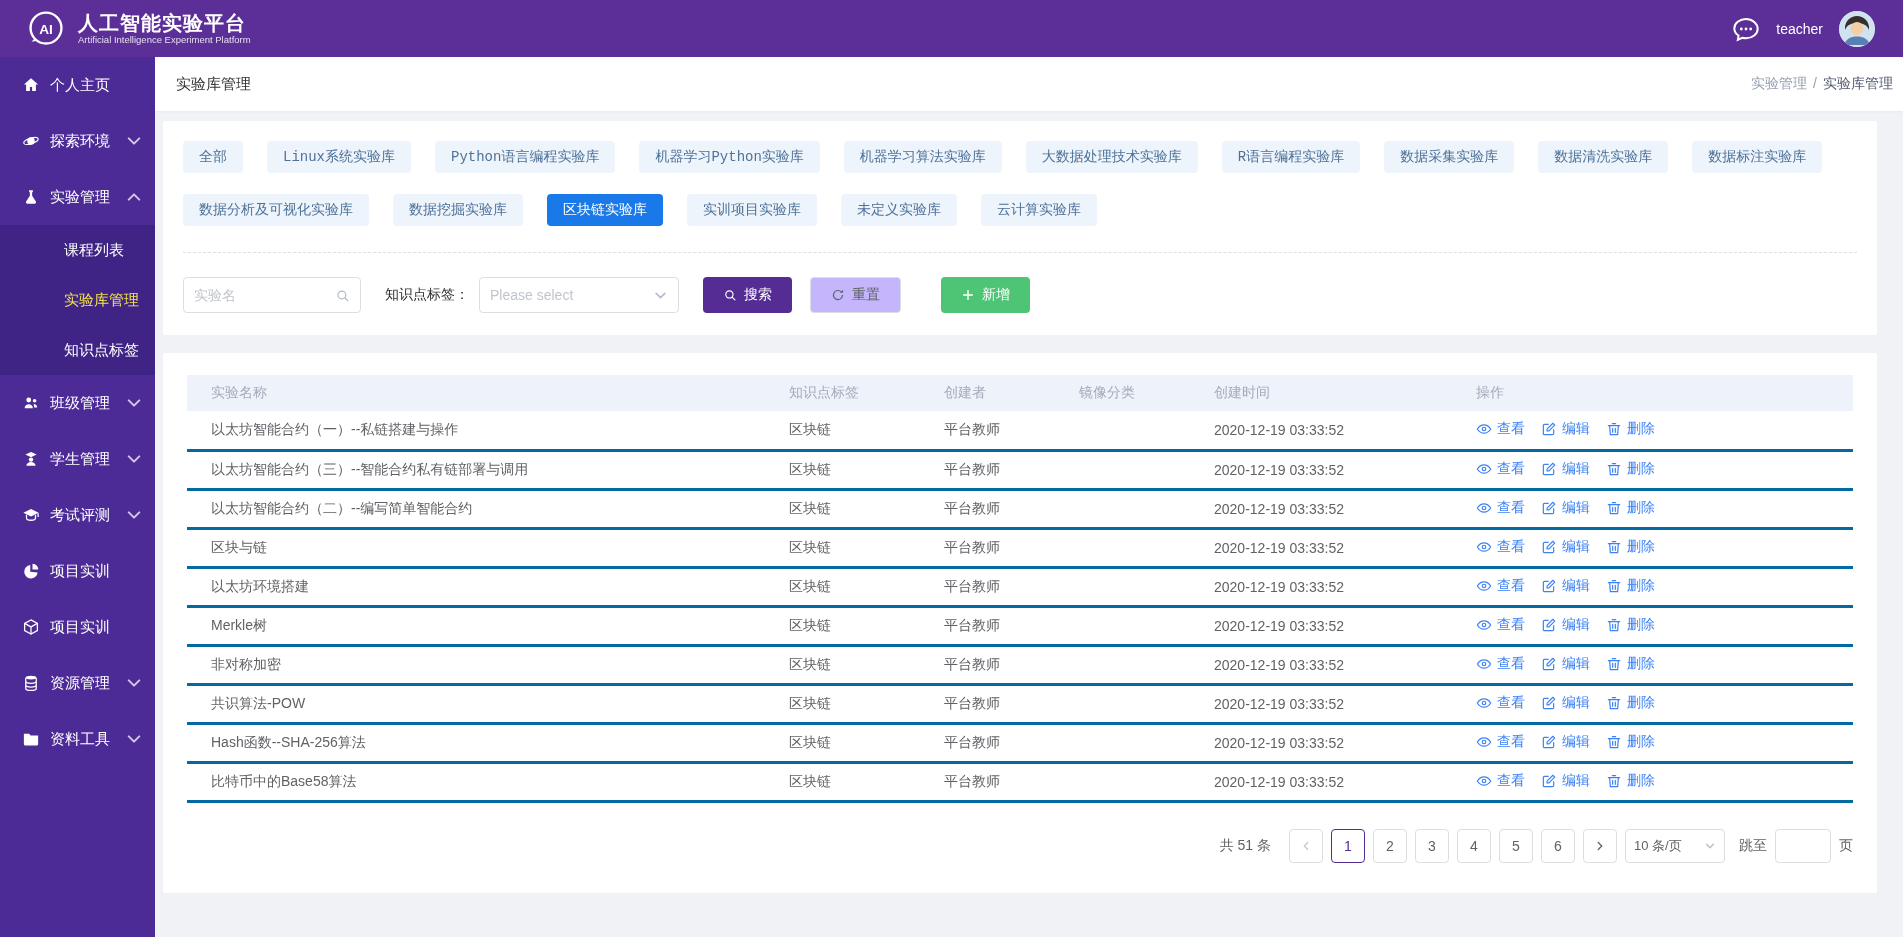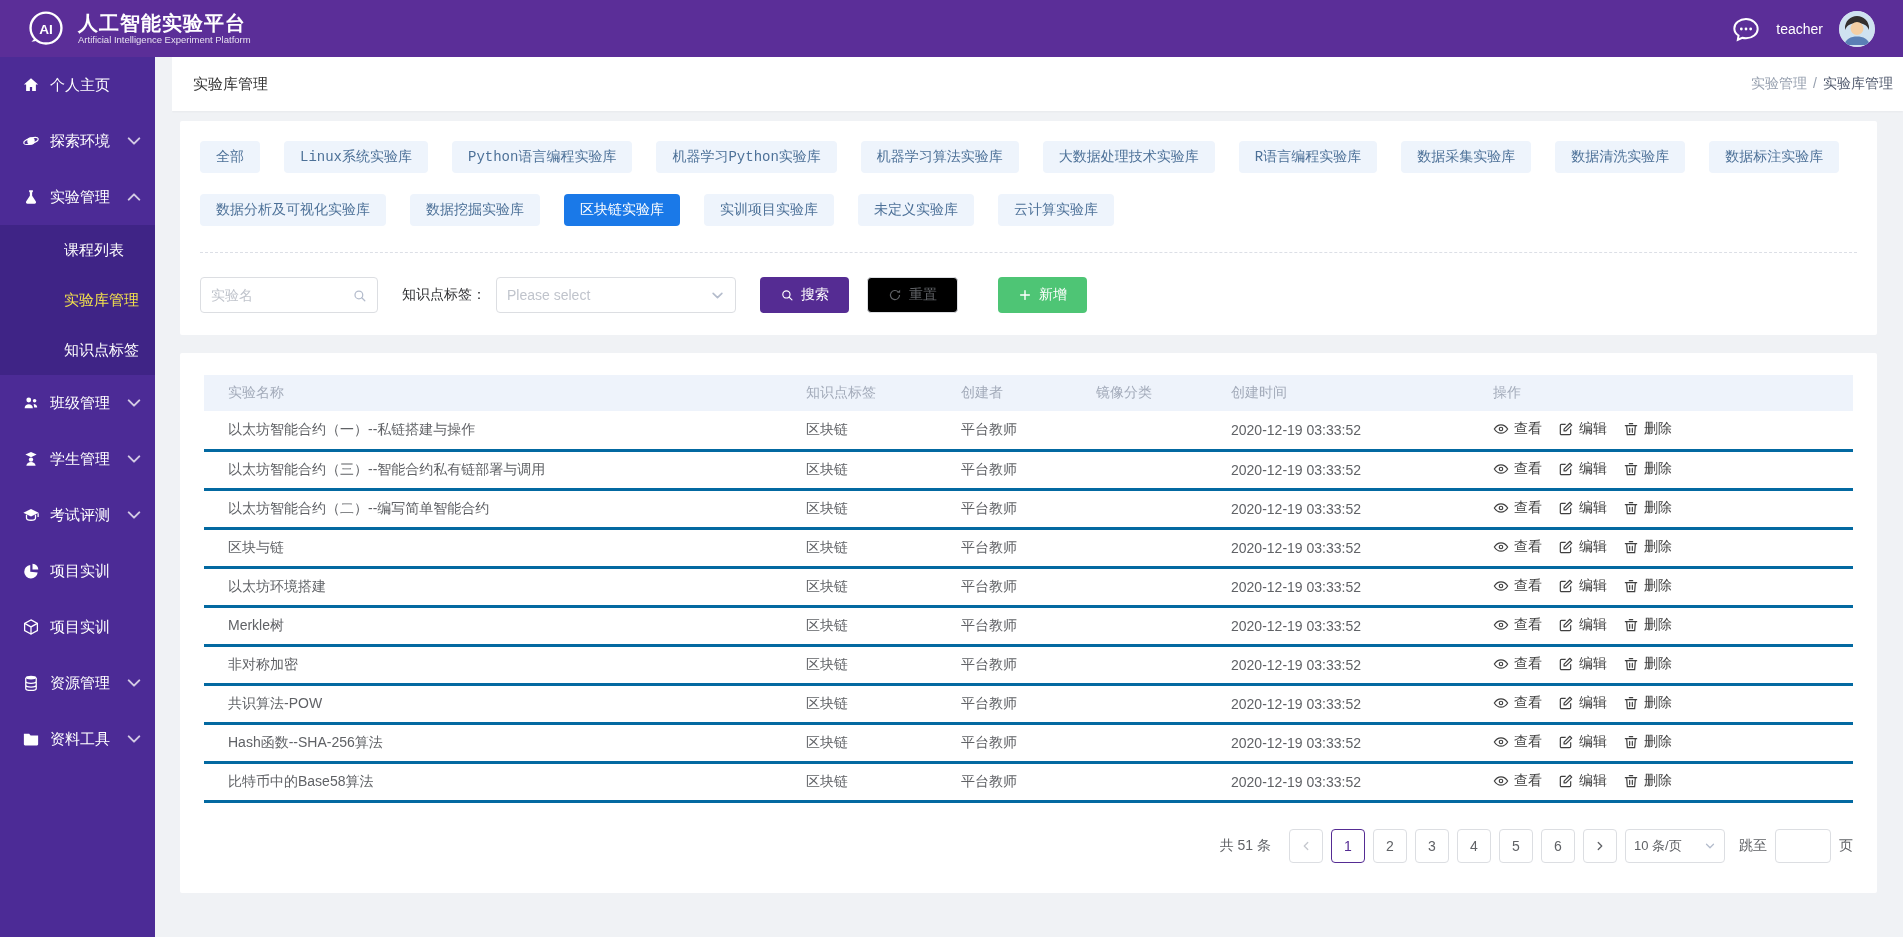--- a/index.html
+++ b/index.html
@@ -14,21 +14,21 @@
   .logo { display:flex; align-items:center; gap:12px; color:#fff; }
   .logo-badge svg { width:40px; height:40px; display:block; }
   .logo-title { font-size:20px; font-weight:bold; letter-spacing:1px; line-height:22px; }
   .logo-sub { font-size:9.5px; color:rgba(255,255,255,.85); }
   .topbar-right { display:flex; align-items:center; gap:16px; color:#fff; }
   .chat-ico svg { width:28px; height:28px; }
   .username { font-size:14px; }
   .avatar svg { width:36px; height:36px; border-radius:50%; display:block; background:#dcd0ee; }
 
   
-  .app { display:flex; height:880px;gap:17px; }
+  .app { display:flex; height:880px; }
   .sidebar { width:155px; background:var(--sidebar,#4c2b96); color:#fff; flex:none; }
   .main { flex:1; overflow:hidden; }
 
   
   .side-item { height:56px; display:flex; align-items:center; padding:0 12px 0 22px;
     font-size:15px; cursor:pointer; position:relative; }
   .side-item .ico svg { width:18px; height:18px; }
   .side-label { margin-left:10px; flex:1; }
   .side-arrow svg { width:11px; height:11px; opacity:.75; }
   .side-arrow.up svg { transform:rotate(180deg); }
@@ -61,38 +61,38 @@
   
   .search-row { display:flex; align-items:center; }
   .field { display:flex; align-items:center; height:36px; border:1px solid #dcdee2;
     border-radius:4px; background:#fff; padding:0 10px; }
   .name-field { width:178px; justify-content:space-between; }
   .name-field input { border:none; outline:none; width:120px; font-size:14px; color:#515a6e;
     font-family:inherit; }
   .name-field input::placeholder { color:#c0c4cc; }
   .field .ico svg { width:15px; height:15px; color:#b4bccc; }
   .kn-label { font-size:14px; color:#303133; margin:0 10px 0 24px; }
-  .select-field { width:240px; justify-content:space-between; cursor:pointer; }
+  .select-field { width:200px; justify-content:space-between; cursor:pointer; }
   .select-placeholder { font-size:14px; color:#c0c4cc; }
   .btn { height:36px; border-radius:4px; border:none; display:inline-flex; align-items:center;
     gap:7px; font-size:14px; padding:0 20px; cursor:pointer; font-family:inherit; }
   .btn .ico svg { width:14px; height:14px; }
   .btn-search { background:var(--btn_search,#552c93); color:#fff; margin-left:24px; }
-  .btn-reset { background:#000000; color:#606266; border:1px solid #dcdee2; margin-left:18px; }
+  .btn-reset { background:#c4b5fd; color:#606266; border:1px solid #dcdee2; margin-left:18px; }
   .btn-add { background:var(--btn_add,#4ec575); color:#fff; margin-left:40px; }
 
   
   table { width:100%; border-collapse:collapse; table-layout:fixed; }
   th { background:var(--table_head_bg,#eef3fb); color:var(--table_head_text,#a3abba);
     font-weight:normal; font-size:14px; text-align:left; height:36px; padding:0 12px; }
   th:first-child, td:first-child { padding-left:24px; }
   td { height:39px; font-size:14px; color:#606266; padding:0 12px;
     border-bottom:3px solid #0369a1; white-space:nowrap; overflow:hidden; }
   .op { display:inline-flex; align-items:center; gap:5px; margin-right:16px; cursor:pointer;
-    color:#404040; }
+    color:#3b82f6; }
   .op .ico svg { width:16px; height:16px; }
 
   
   .pagination { display:flex; align-items:center; justify-content:flex-end; gap:8px;
     margin-top:26px; font-size:14px; color:#606266; }
   .pg-total { margin-right:10px; }
   .pg-box { min-width:34px; height:34px; border:1px solid #dcdee2; border-radius:4px;
     background:#fff; display:inline-flex; align-items:center; justify-content:center;
     cursor:pointer; padding:0 6px; }
   .pg-box.active { border-color:var(--pag_active,#552c93); color:var(--pag_active,#552c93); }

